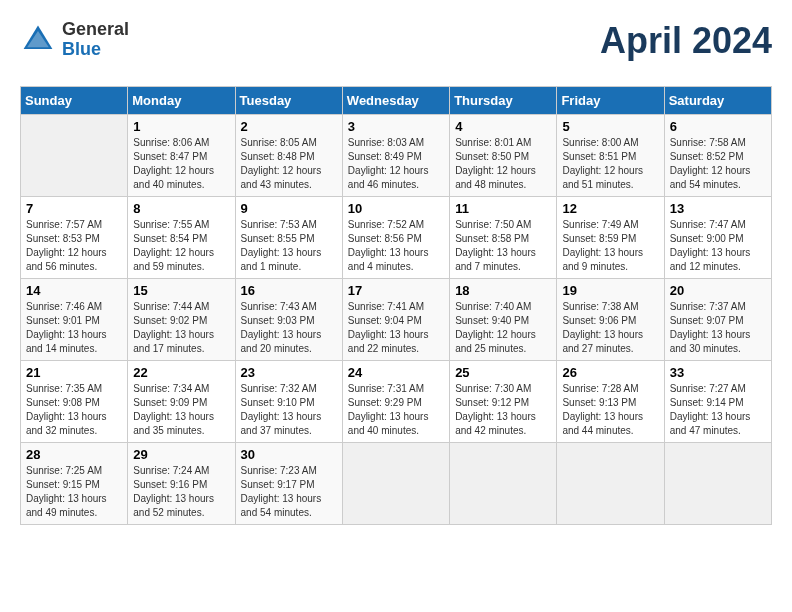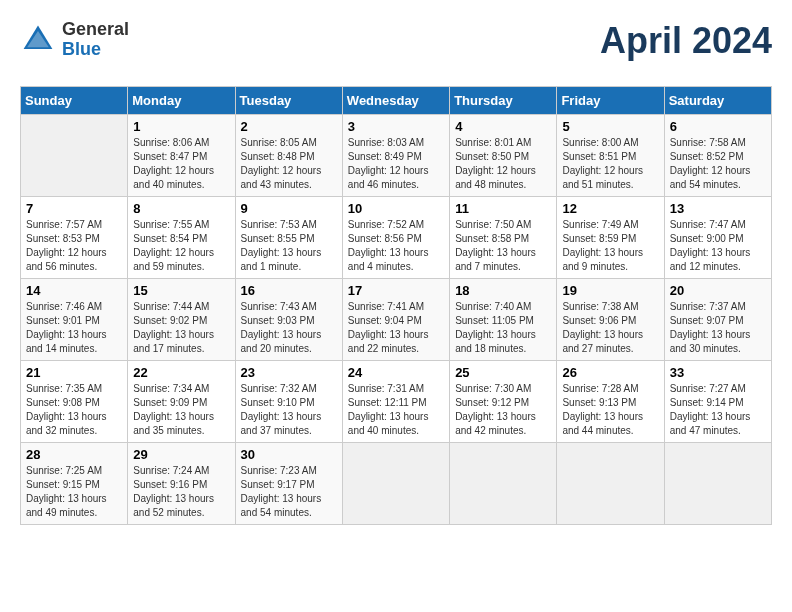--- a/index.html
+++ b/index.html
@@ -189,21 +189,21 @@
         <td>
           <div class="cell-day">16</div>
           <div class="cell-info"><span>Sunrise: 7:43 AM</span><br><span>Sunset: 9:03 PM</span><br><span>Daylight: 13 hours and 20 minutes.</span></div>
         </td>
         <td>
           <div class="cell-day">17</div>
           <div class="cell-info"><span>Sunrise: 7:41 AM</span><br><span>Sunset: 9:04 PM</span><br><span>Daylight: 13 hours and 22 minutes.</span></div>
         </td>
         <td>
           <div class="cell-day">18</div>
-          <div class="cell-info"><span>Sunrise: 7:40 AM</span><br><span>Sunset: 11:05 PM</span><br><span>Daylight: 13 hours and 18 minutes.</span></div>
+          <div class="cell-info"><span>Sunrise: 7:40 AM</span><br><span>Sunset: 9:40 PM</span><br><span>Daylight: 12 hours and 25 minutes.</span></div>
         </td>
         <td>
           <div class="cell-day">19</div>
           <div class="cell-info"><span>Sunrise: 7:38 AM</span><br><span>Sunset: 9:06 PM</span><br><span>Daylight: 13 hours and 27 minutes.</span></div>
         </td>
         <td>
           <div class="cell-day">20</div>
           <div class="cell-info"><span>Sunrise: 7:37 AM</span><br><span>Sunset: 9:07 PM</span><br><span>Daylight: 13 hours and 30 minutes.</span></div>
         </td>
       </tr>
@@ -215,21 +215,21 @@
         <td>
           <div class="cell-day">22</div>
           <div class="cell-info"><span>Sunrise: 7:34 AM</span><br><span>Sunset: 9:09 PM</span><br><span>Daylight: 13 hours and 35 minutes.</span></div>
         </td>
         <td>
           <div class="cell-day">23</div>
           <div class="cell-info"><span>Sunrise: 7:32 AM</span><br><span>Sunset: 9:10 PM</span><br><span>Daylight: 13 hours and 37 minutes.</span></div>
         </td>
         <td>
           <div class="cell-day">24</div>
-          <div class="cell-info"><span>Sunrise: 7:31 AM</span><br><span>Sunset: 12:11 PM</span><br><span>Daylight: 13 hours and 40 minutes.</span></div>
+          <div class="cell-info"><span>Sunrise: 7:31 AM</span><br><span>Sunset: 9:29 PM</span><br><span>Daylight: 13 hours and 40 minutes.</span></div>
         </td>
         <td>
           <div class="cell-day">25</div>
           <div class="cell-info"><span>Sunrise: 7:30 AM</span><br><span>Sunset: 9:12 PM</span><br><span>Daylight: 13 hours and 42 minutes.</span></div>
         </td>
         <td>
           <div class="cell-day">26</div>
           <div class="cell-info"><span>Sunrise: 7:28 AM</span><br><span>Sunset: 9:13 PM</span><br><span>Daylight: 13 hours and 44 minutes.</span></div>
         </td>
         <td>

